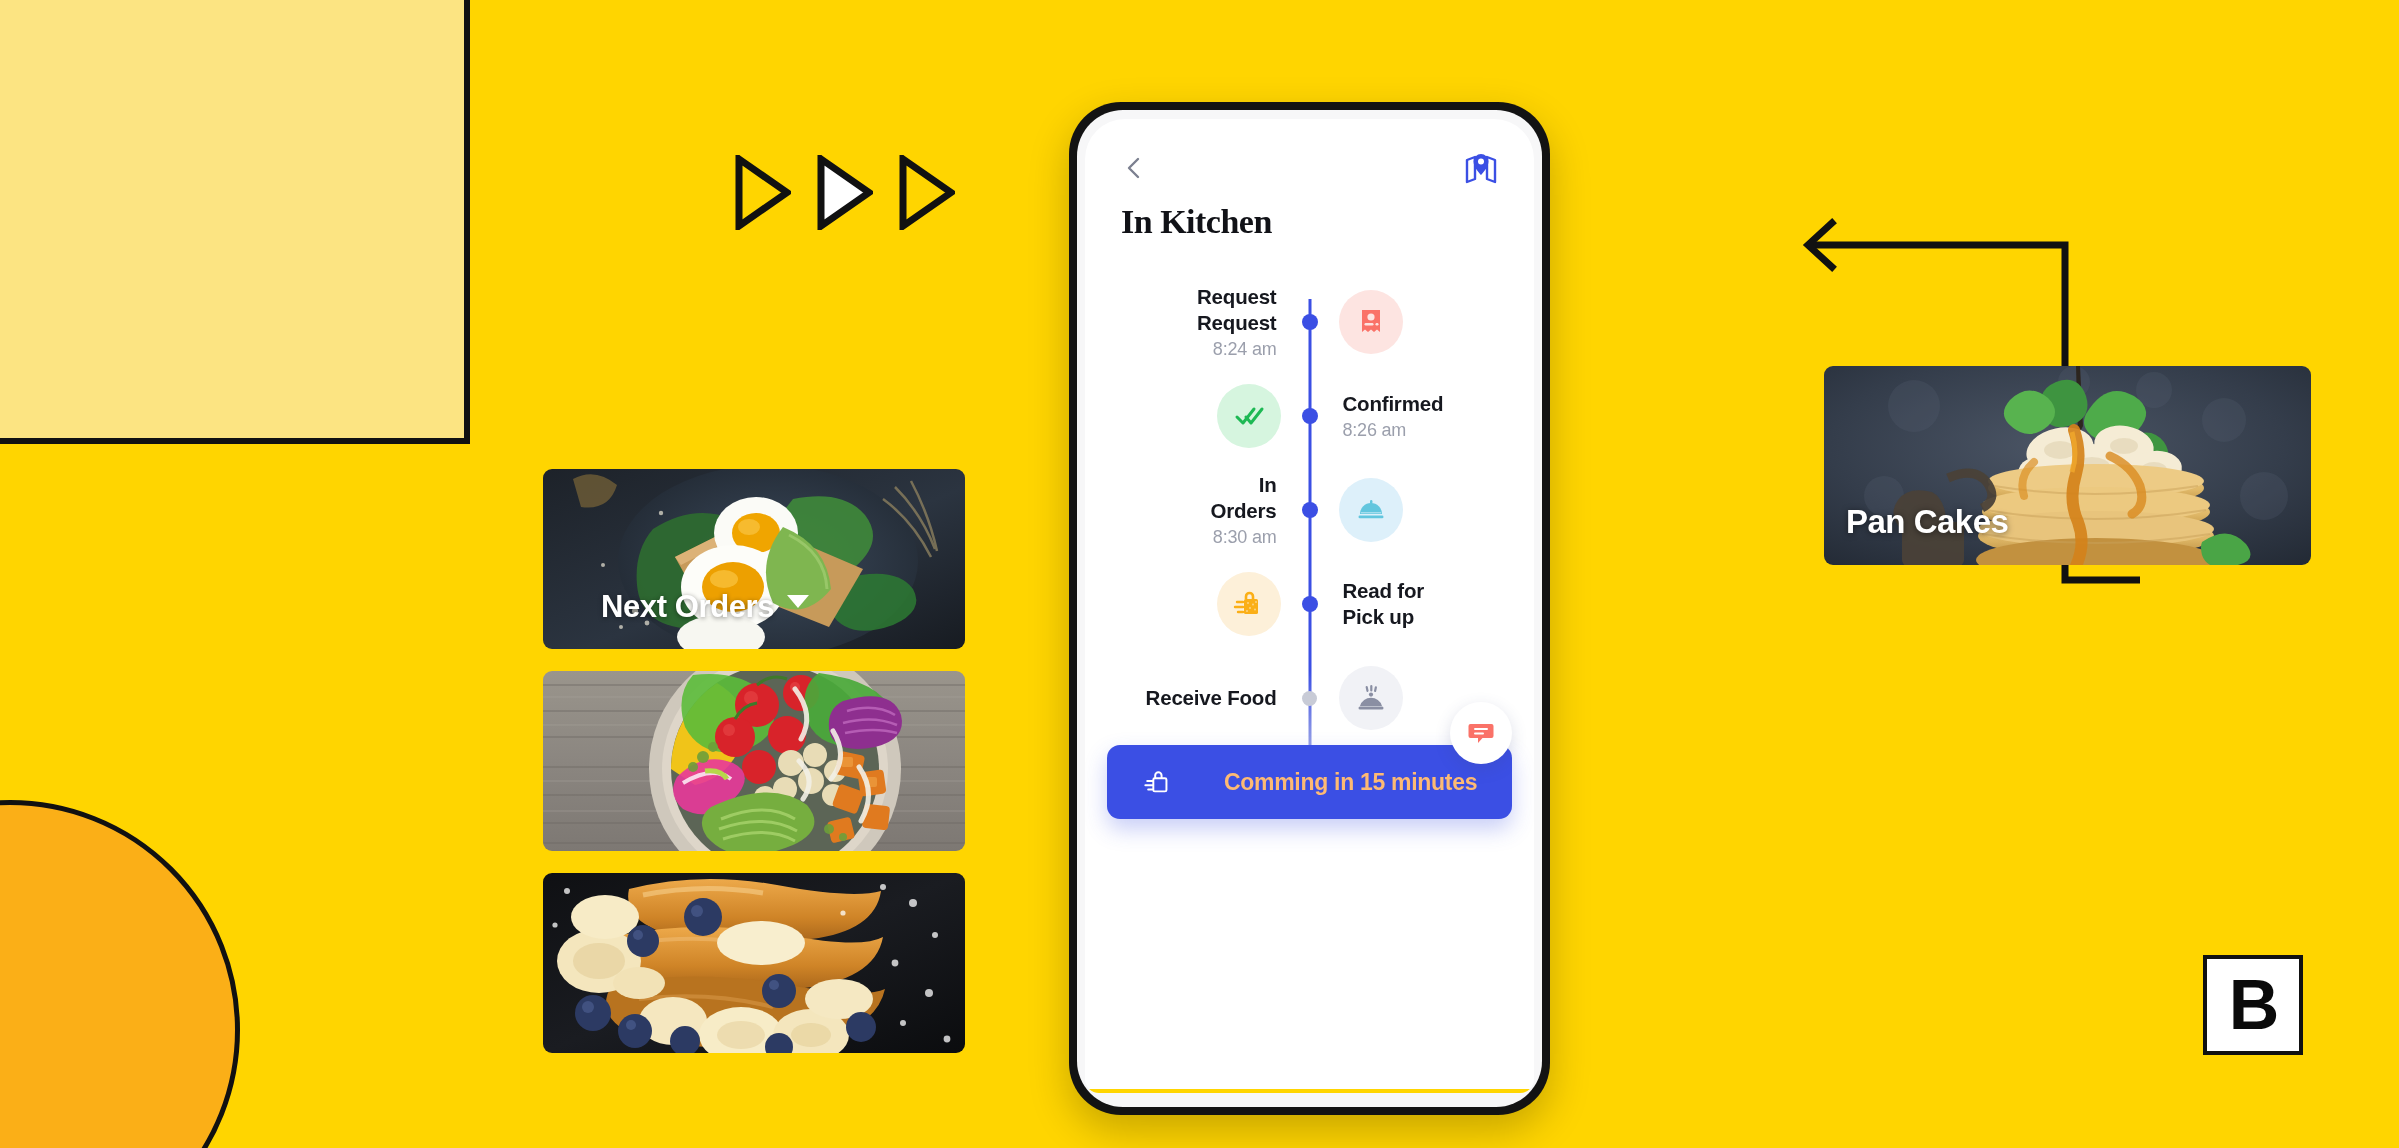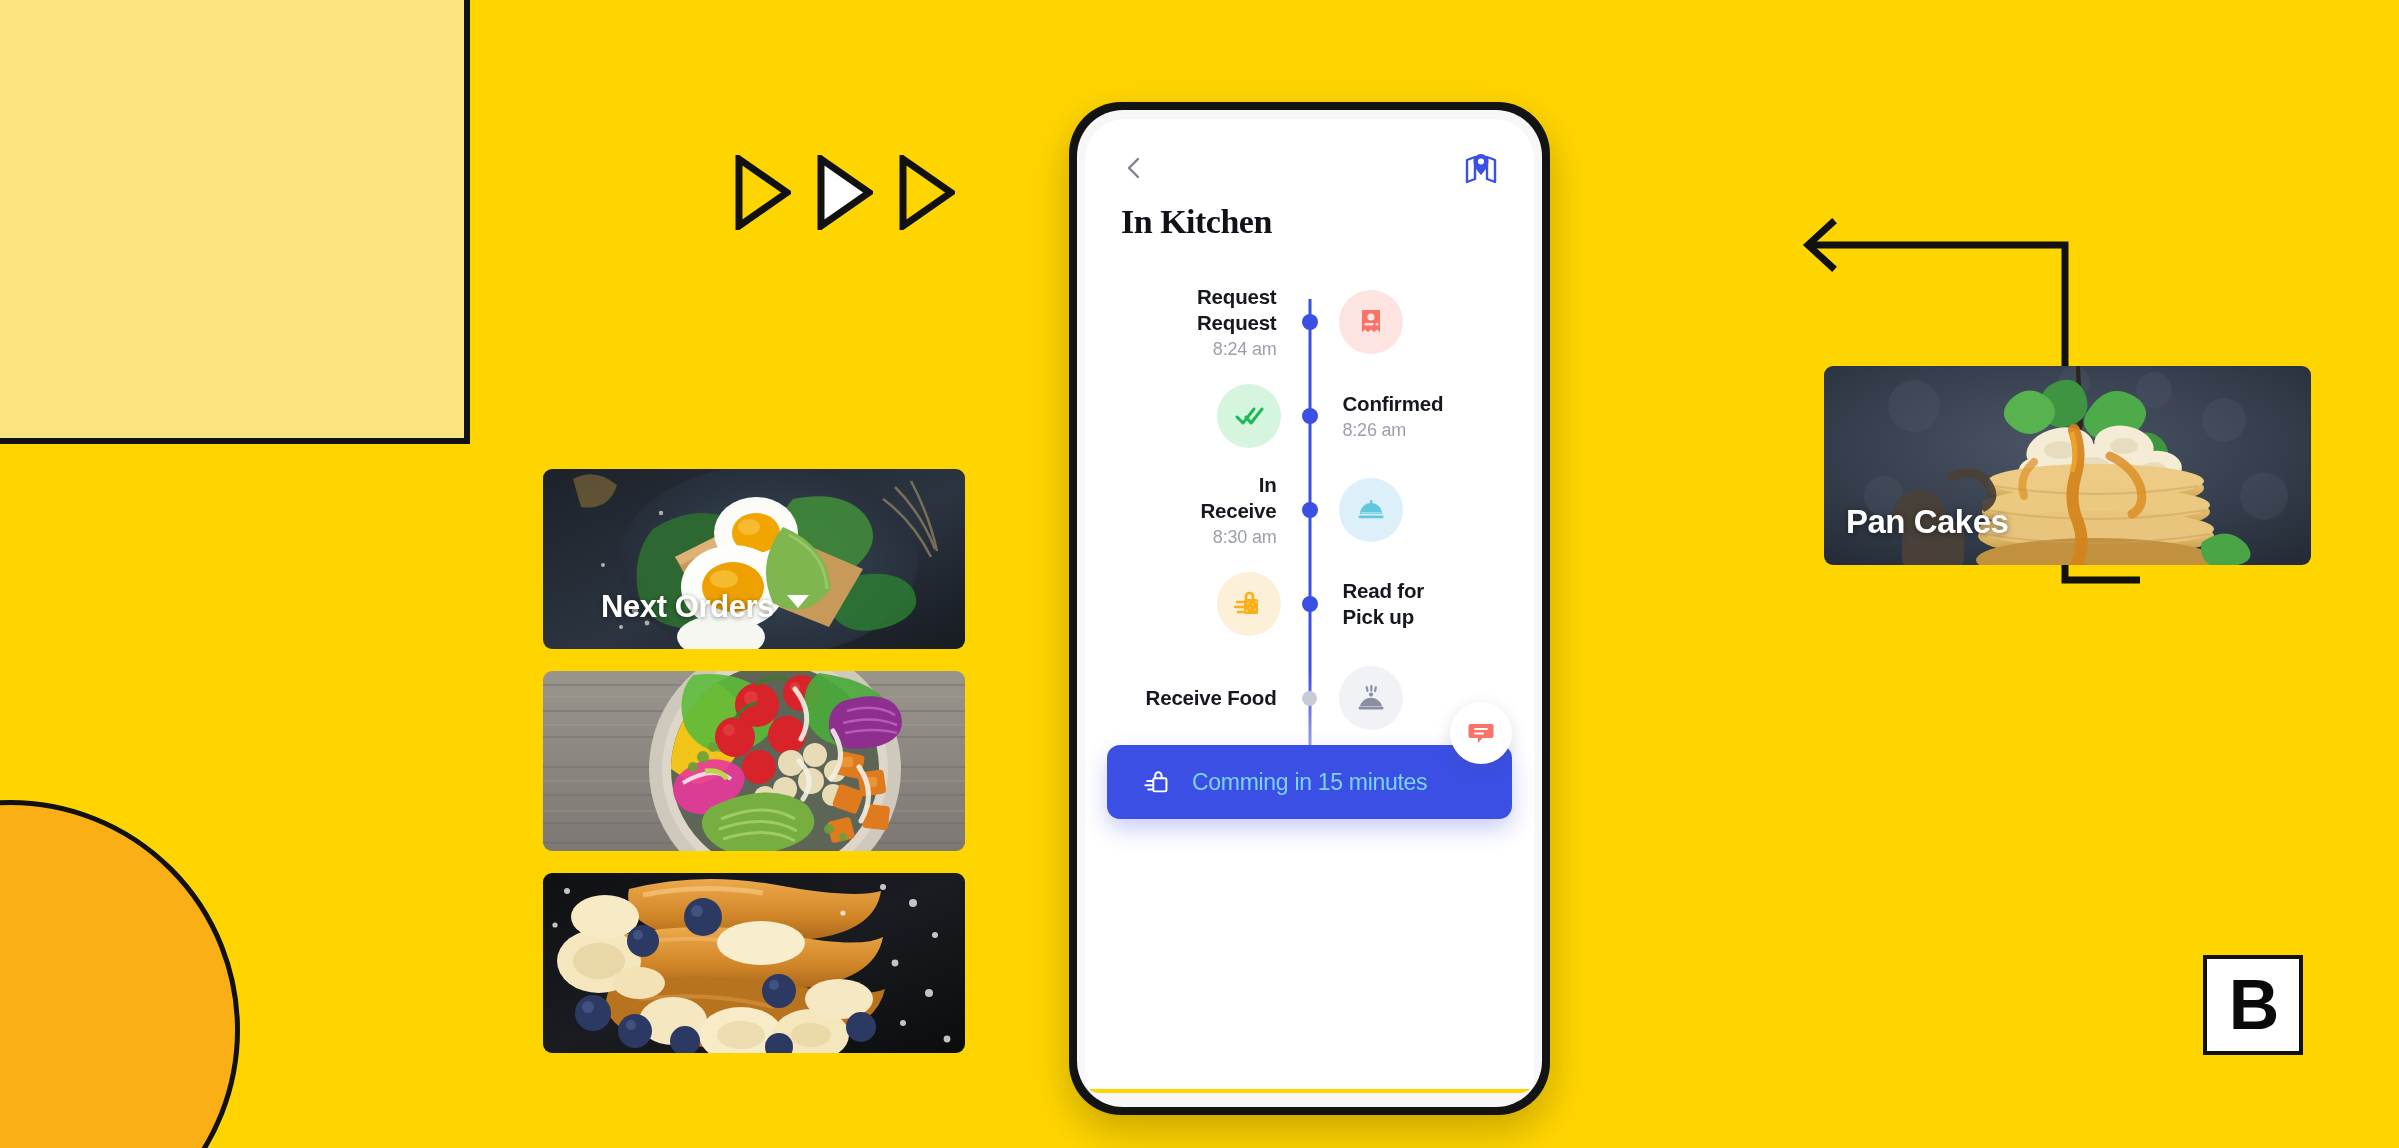--- a/index.html
+++ b/index.html
@@ -207,21 +207,21 @@
   .cta{
     position:relative;
     height:74px;
     border-radius:13px;
     background:#3B4FE4;
     display:flex; align-items:center; gap:19px;
     padding-left:36px;
     box-shadow:0 10px 22px rgba(59,79,228,.28);
     cursor:pointer;
   }
-  .cta-label{ color:#7dd3fc; font-size:23px; font-weight:400; letter-spacing:-0.3px; }
+  .cta-label{ color:#fdba74; font-size:23px; font-weight:700; letter-spacing:-0.3px;margin-left:32px; }
   .chat-fab{
     position:absolute;
     right:0px; top:-43px;
     width:62px;height:62px;border-radius:50%;
     background:#ffffff;
     display:flex;align-items:center;justify-content:center;
     box-shadow:0 5px 16px rgba(60,70,130,.18);
     cursor:pointer; z-index:5;
   }
 </style>
@@ -611,21 +611,21 @@
         <div class="tl-text right">
           <div class="tl-name"><span>Confirmed</span></div>
           <div class="tl-time">8:26 am</div>
         </div>
       </div>
 
       <div class="tl-row">
         <div class="tl-text left">
           <div class="tl-name">
             <span>In</span><br>
-            <span>Receive</span>
+            <span>Orders</span>
           </div>
           <div class="tl-time">8:30 am</div>
         </div>
         <div class="tl-dotcell">
           <span class="tl-dot"></span>
         </div>
         <div class="tl-iconcell right">
           <div class="tl-bubble" style="background:#DDF0FA">
             <svg width="30" height="30" viewBox="0 0 30 30">
               <path d="M4 19 a11 11 0 0 1 22 0 Z" fill="#62C6DE"></path>

